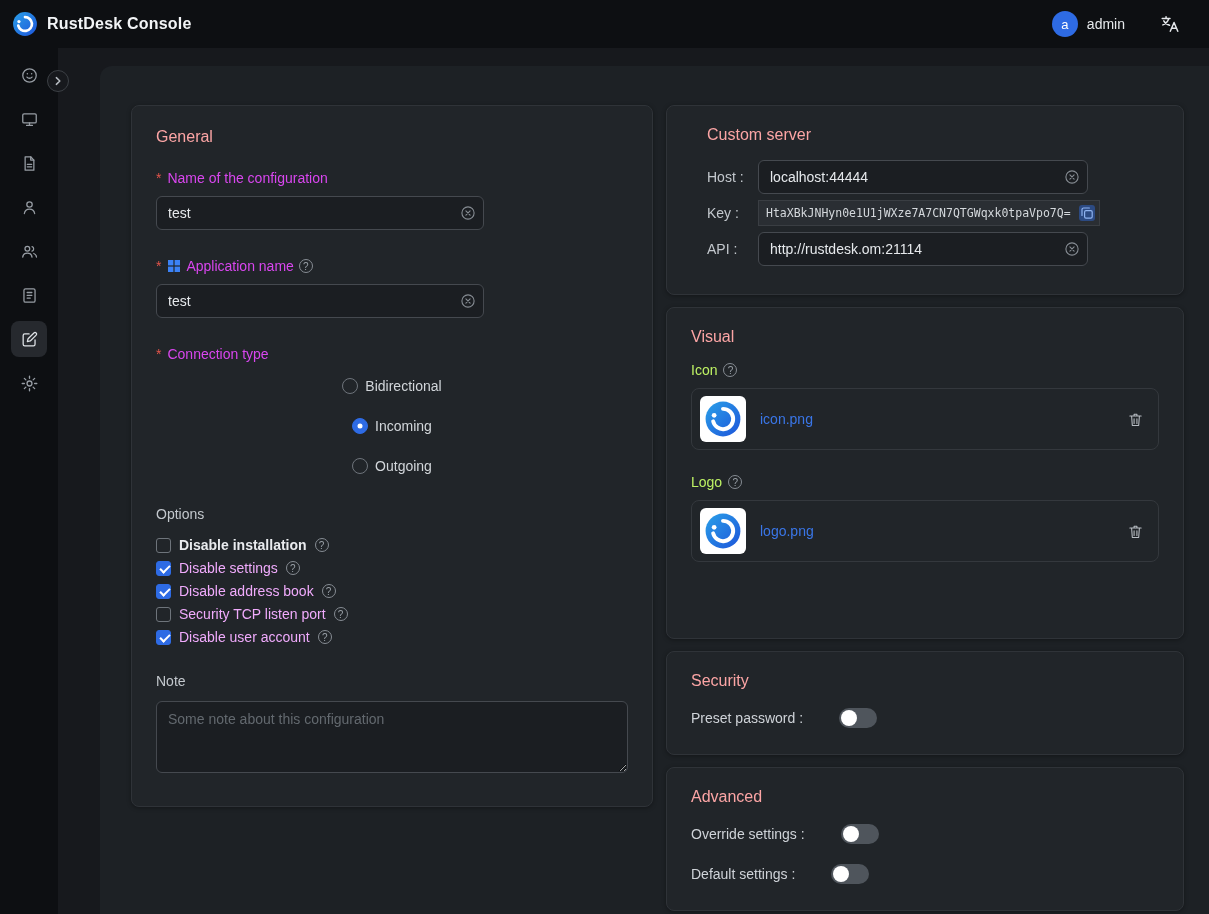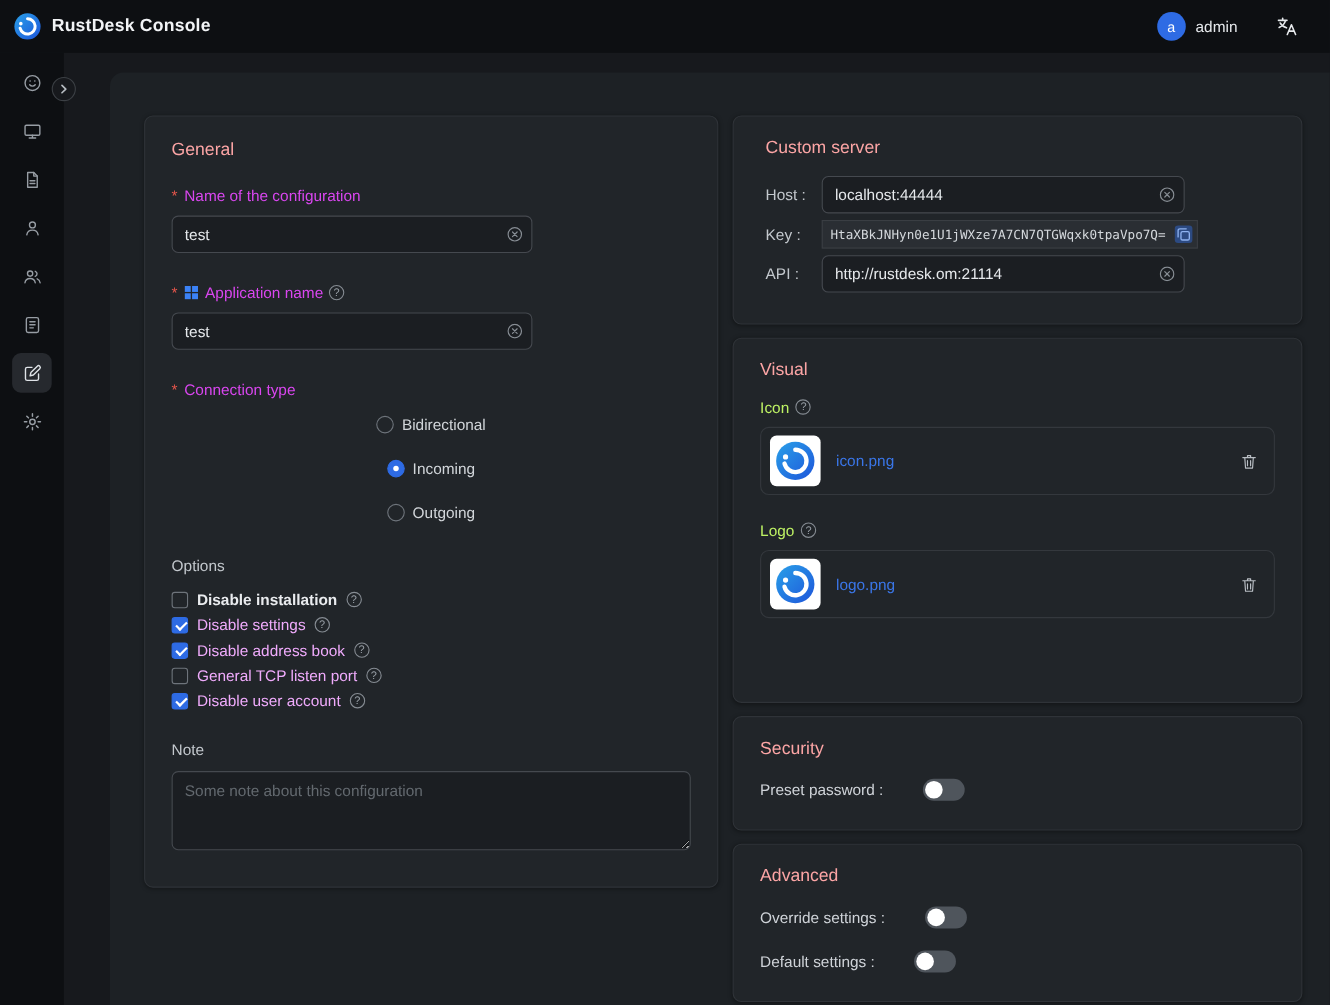--- a/index.html
+++ b/index.html
@@ -115,21 +115,21 @@
   .note-label { margin-top:28px; color:#c3c8cd; }
   .note-area {
     margin-top:12px; width:100%; height:72px; background:#1b1e22;
     border:1px solid #45494f; border-radius:6px; resize:vertical;
     color:#e6e9ec; font-size:14px; padding:9px 11px; outline:none;
     font-family:"Liberation Sans",sans-serif;
   }
   .note-area::placeholder { color:#63696f; }
 
   
-  .card-server { padding:20px 29px 22px; }
+  .card-server { padding:20px 40px 22px; }
   .card-server .card-title { margin-bottom:16px; }
   .srv-row { display:flex; align-items:center; margin-bottom:6px; }
   .srv-label { width:51px; color:#c3c8cd; flex-shrink:0; }
   .srv-input { width:330px; margin-top:0; }
   .key-box {
     width:342px; height:26px; background:#2a2e33; border:1px solid #3a3e43; border-radius:0;
     display:flex; align-items:center; padding:0 4px 0 7px;
   }
   .key-text {
     font-family:"DejaVu Sans Mono", monospace; font-size:11.5px; color:#d4d8dc;
@@ -353,21 +353,21 @@
               <span class="check-label">Disable settings</span>
               <span class="help-icon"></span>
             </label>
             <label class="check-row">
               <span class="cb checked"></span>
               <span class="check-label">Disable address book</span>
               <span class="help-icon"></span>
             </label>
             <label class="check-row">
               <span class="cb"></span>
-              <span class="check-label">General TCP listen port</span>
+              <span class="check-label">Security TCP listen port</span>
               <span class="help-icon"></span>
             </label>
             <label class="check-row">
               <span class="cb checked"></span>
               <span class="check-label">Disable user account</span>
               <span class="help-icon"></span>
             </label>
           </div>
 
           <div class="note-label">Note</div>

